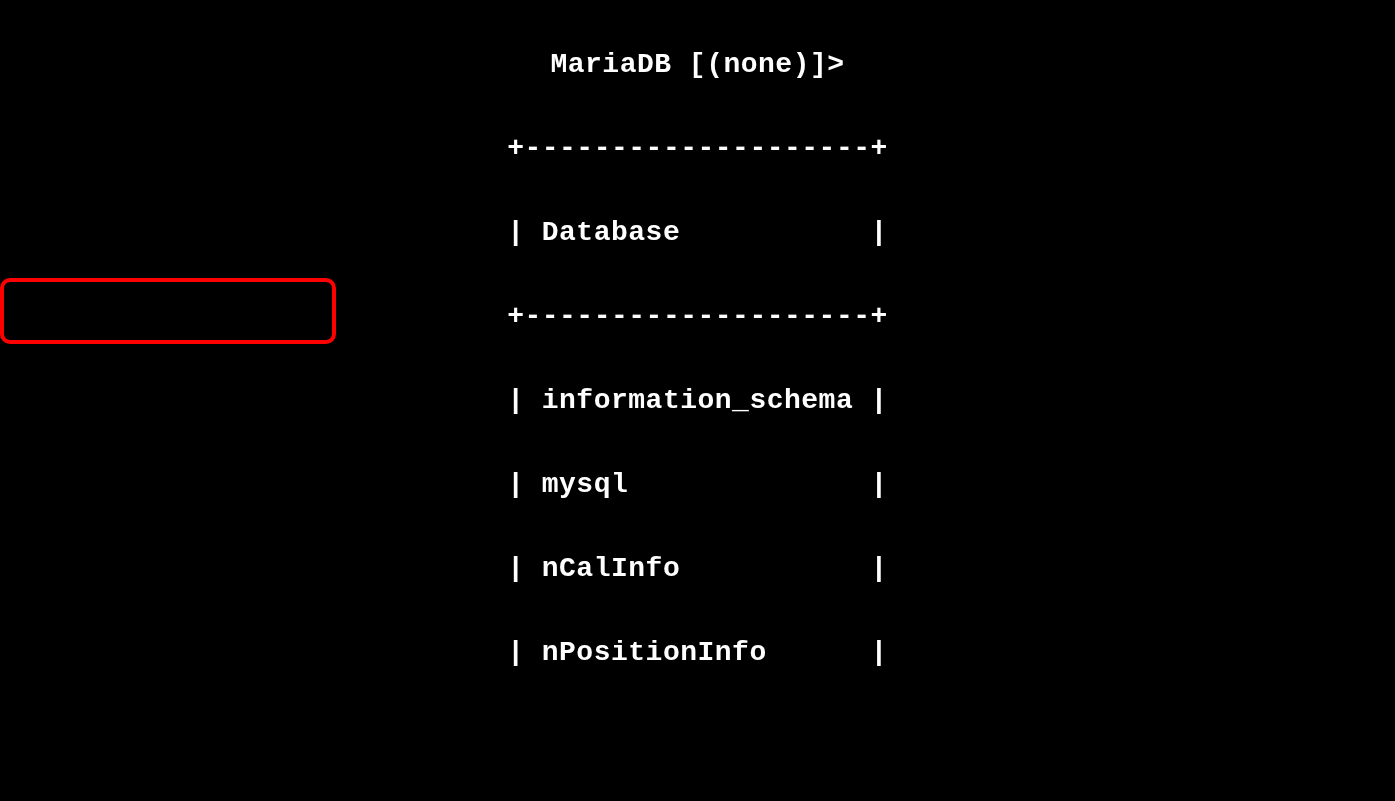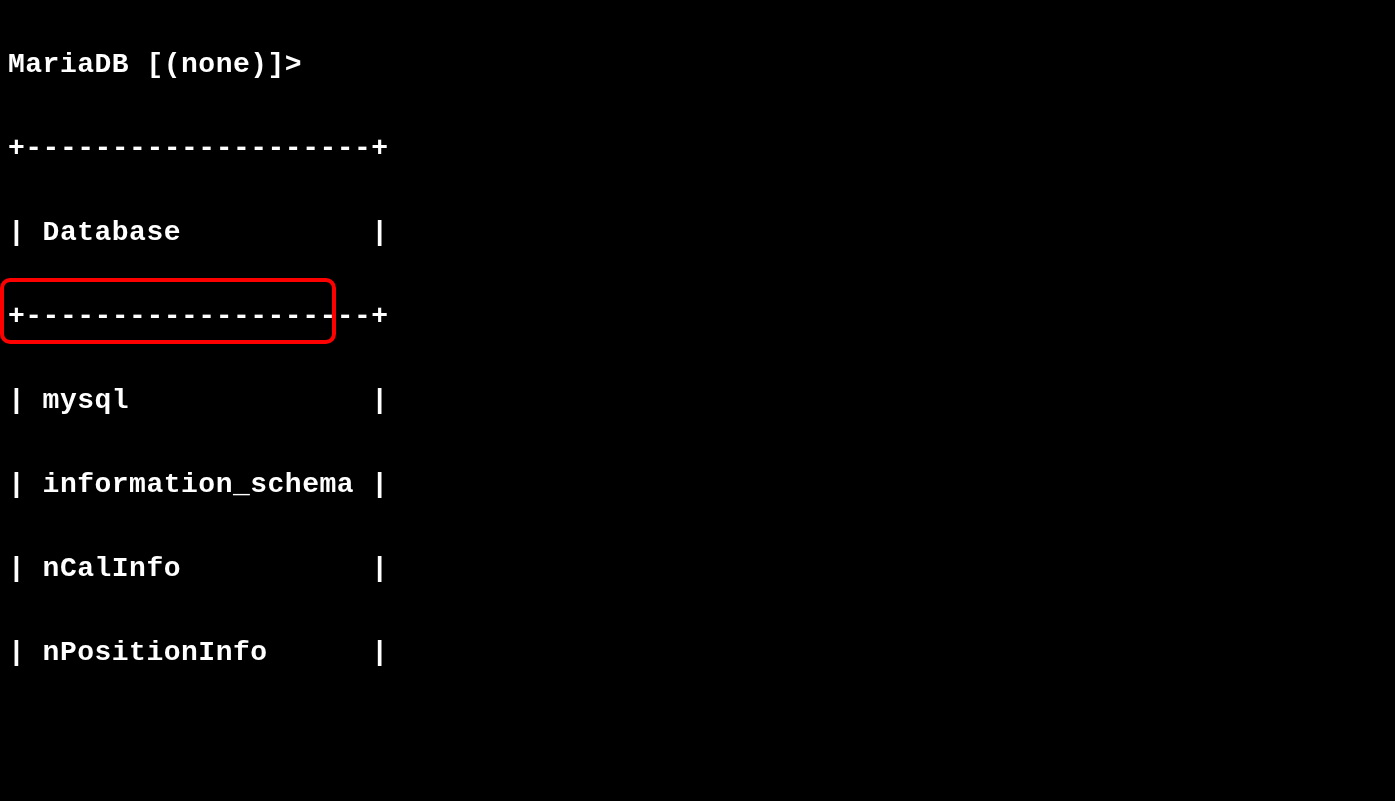--- a/index.html
+++ b/index.html
@@ -16,39 +16,40 @@
     font-weight: bold;
     letter-spacing: 0.5px;
   }
   .terminal {
     padding: 2px 8px;
     white-space: pre;
   }
   .line {
     display: block;
     min-height: 1.5em;
+    text-align: center;
   }
   .highlight-box {
     position: absolute;
     border: 4px solid #ff0000;
     border-radius: 10px;
     pointer-events: none;
     box-sizing: border-box;
   }
 </style>
 </head>
 <body>
 
 <div class="terminal">
 <span class="line"><span>MariaDB [(none)]&gt;</span></span>
 <span class="line">+--------------------+</span>
 <span class="line">| Database           |</span>
 <span class="line">+--------------------+</span>
+<span class="line">| information_schema |</span>
 <span class="line">| mysql              |</span>
-<span class="line">| information_schema |</span>
 <span class="line">| nCalInfo           |</span>
 <span class="line">| nPositionInfo      |</span>
 
 
 
 
 
 
 
 

